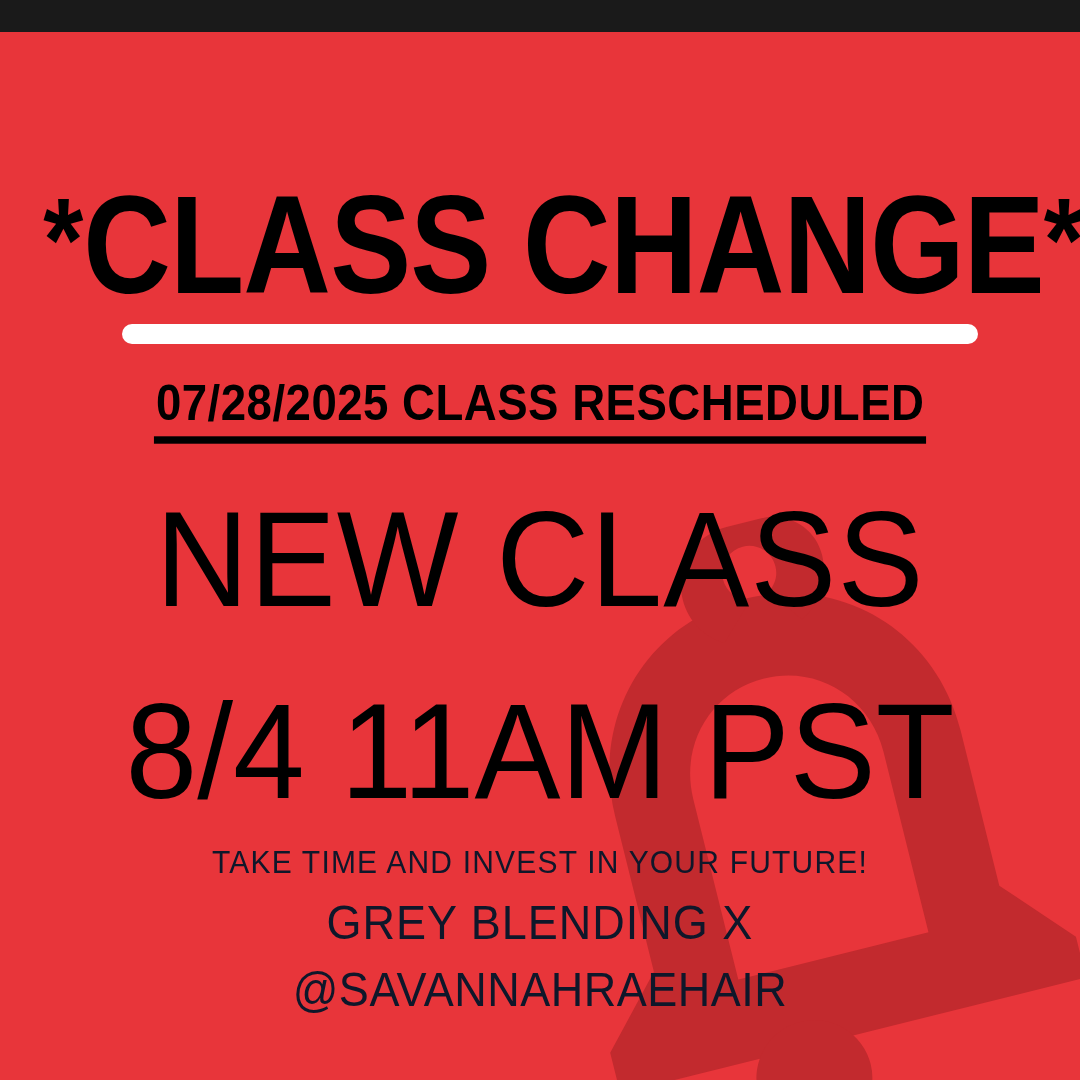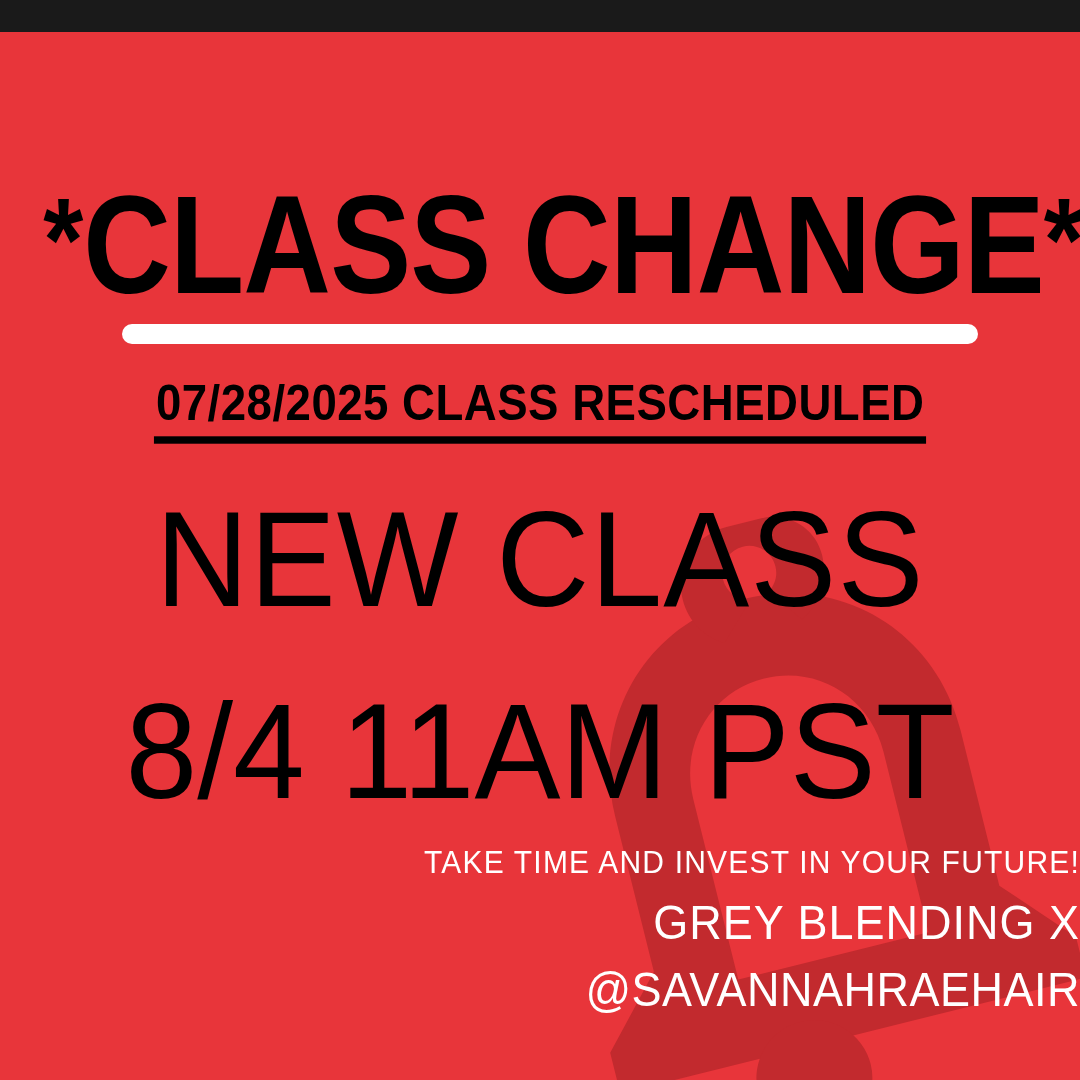--- a/index.html
+++ b/index.html
@@ -123,23 +123,23 @@
     transform: scaleY(1.10) scaleX(1.04);
     transform-origin: 50% 0;
   }
 
   
   .footer-block {
     position: absolute;
     left: 0;
     right: 0;
     top: 816px;
-    text-align: right;
-    z-index: 2;
-    color: #ffffff;
+    text-align: center;
+    z-index: 2;
+    color: #0f172a;
     font-family: "Liberation Sans Narrow", "Liberation Sans", sans-serif;
     font-weight: 300;
   }
   .foot-tagline {
     font-size: 30px;
     line-height: 1.0;
     letter-spacing: 1.2px;
     white-space: nowrap;
     transform: scaleY(1.05);
   }

